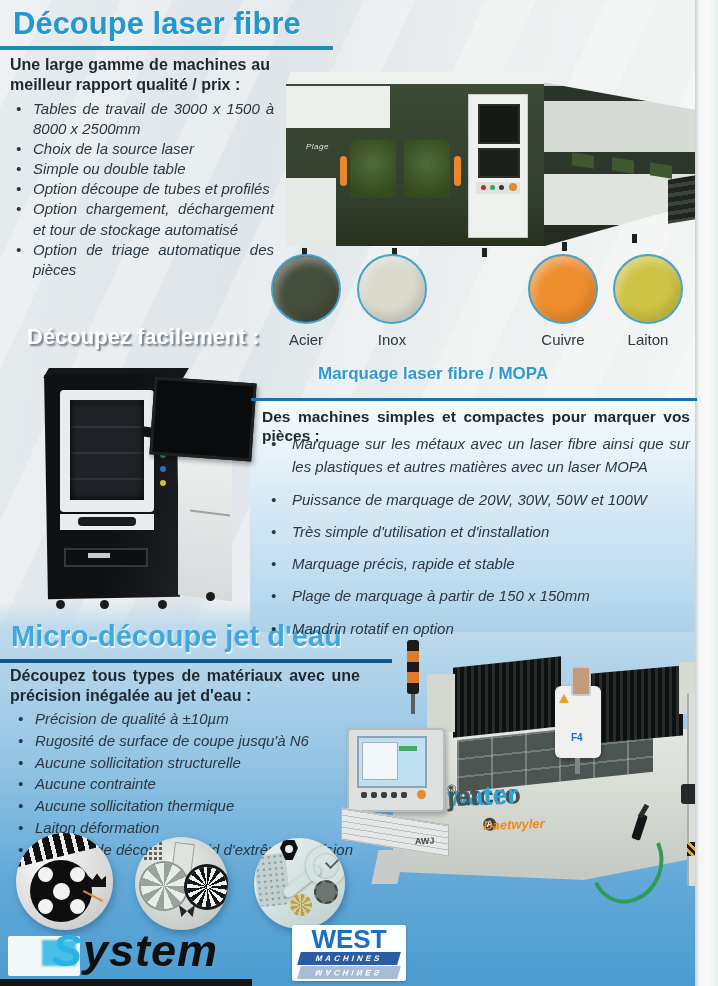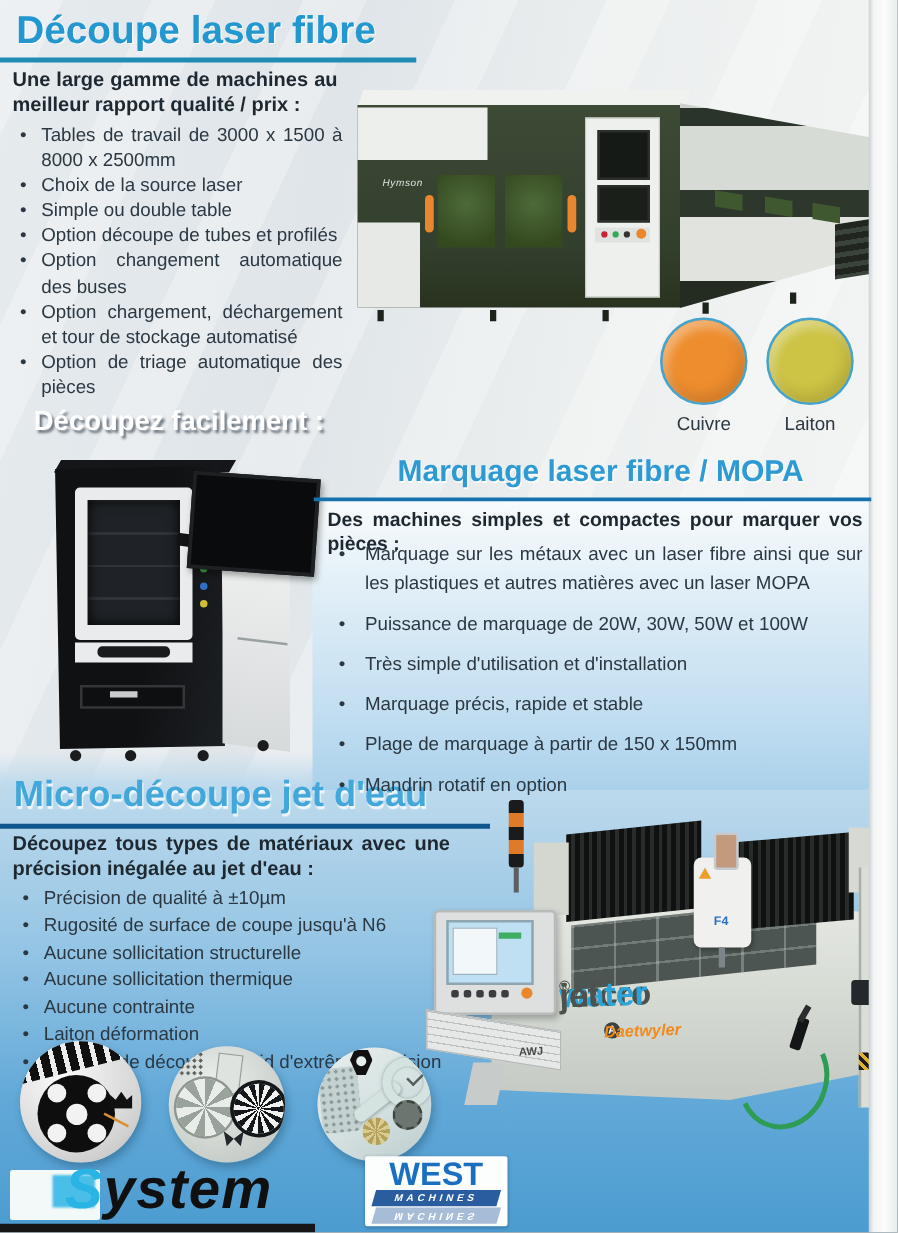--- a/index.html
+++ b/index.html
@@ -15,34 +15,34 @@
     background:repeating-linear-gradient(115deg,rgba(255,255,255,.28) 0 46px,rgba(255,255,255,0) 46px 110px);}
   .bg-bottom{position:absolute;left:0;top:602px;width:718px;height:384px;
     background:linear-gradient(180deg,rgba(195,221,240,0) 0,#bedaec 26px,#93c4e4 42%,#62a9d8 72%,#4c9cd1 100%);}
   .edge-right{position:absolute;left:695px;top:0;width:23px;height:986px;
     background:linear-gradient(90deg,#c9d1d4 0,#f3f5f4 4px,#fbfcfb 55%,#e8edee 100%);}
   .edge-bottom-left{position:absolute;left:0;top:979px;width:252px;height:7px;background:#161616;}
 
   
   .h-blue{position:absolute;font-weight:bold;color:#2397d0;text-shadow:1px 1px 0 rgba(255,255,255,.9);white-space:nowrap;}
   #t-fiber{left:13px;top:6px;font-size:31px;}
-  #t-marking{left:318px;top:364px;font-size:24px;color:#2e9ad3;}
+  #t-marking{left:318px;top:364px;font-size:17px;color:#2e9ad3;}
   #t-waterjet{left:11px;top:620px;font-size:29px;color:#42a7da;text-shadow:1px 2px 1px rgba(255,255,255,.8);}
   .rule{position:absolute;height:4px;}
   #rule-fiber{left:0;top:46px;width:333px;background:#1f8cb4;}
   #rule-marking{left:251px;top:398px;width:446px;height:3px;background:#1572aa;}
   #rule-waterjet{left:0;top:659px;width:392px;background:#10568e;}
 
   .intro{position:absolute;font-weight:bold;color:#1e2830;text-align:justify;line-height:1.25;}
   #intro-fiber{left:10px;top:55px;width:260px;font-size:16px;}
   #intro-marking{left:262px;top:407px;width:428px;font-size:15.5px;}
   #intro-waterjet{left:10px;top:666px;width:350px;font-size:16px;}
 
   ul.blist{position:absolute;margin:0;padding:0;list-style:none;color:#2b3842;}
-  ul.blist li{position:relative;padding-left:22px;text-align:justify;}
+  ul.blist li{position:relative;padding-left:22px;text-align:justify;font-style:italic;}
   ul.blist li::before{content:"\2022";position:absolute;left:5px;top:0;}
   #list-fiber{left:11px;top:99px;width:263px;font-size:15px;line-height:1.34;}
   #list-marking{left:266px;top:432px;width:424px;font-size:15px;line-height:1.55;}
   #list-marking li{margin-bottom:9px;padding-left:26px;}
   #list-waterjet{left:13px;top:708px;width:348px;font-size:15px;line-height:1.45;}
 
   #cut-easily{position:absolute;left:27px;top:324px;font-size:22px;font-weight:bold;color:#fff;
     text-shadow:2px 2px 2px rgba(90,100,110,.85);white-space:nowrap;}
 
   
@@ -216,56 +216,63 @@
   <div id="panel-marking"></div>
 
   <div id="t-fiber" class="h-blue">Découpe laser fibre</div>
   <div id="rule-fiber" class="rule"></div>
   <div id="intro-fiber" class="intro">Une large gamme de machines au meilleur rapport qualité / prix :</div>
   <ul id="list-fiber" class="blist">
     <li>Tables de travail de 3000 x 1500 à 8000 x 2500mm</li>
     <li>Choix de la source laser</li>
     <li>Simple ou double table</li>
     <li>Option découpe de tubes et profilés</li>
-    <li>Option changement automatique des buses</li>
     <li>Option chargement, déchargement et tour de stockage automatisé</li>
     <li>Option de triage automatique des pièces</li>
   </ul>
   <div id="cut-easily">Découpez facilement :</div>
 
   <div id="m1">
     <div class="m1-roof"></div>
     <div class="m1-front"></div>
     <div class="m1-wtl"></div>
     <div class="m1-wbl"></div>
     <div class="m1-win a"></div>
     <div class="m1-win b"></div>
     <div class="m1-handle a"></div>
     <div class="m1-handle b"></div>
-    <div class="m1-brand">Hymson</div>
+    <div class="m1-brand">Plage</div>
     <div class="m1-console"></div>
     <div class="m1-scr1"></div>
     <div class="m1-scr2"></div>
     <div class="m1-ctl"></div>
     <div class="m1-dot r"></div>
       <div class="m1-dot g"></div>
     <div class="m1-dot k"></div>
       <div class="m1-dot o"></div>
     <div class="m1-side"></div>
     <div class="m1-swin a"></div>
     <div class="m1-swin b"></div>
     <div class="m1-swin c"></div>
     <div class="m1-conveyor"></div>
     <div class="m1-foot f1"></div>
       <div class="m1-foot f2"></div>
     <div class="m1-foot f3"></div>
       <div class="m1-foot f4"></div>
     <div class="m1-foot f5"></div>
   </div>
 
+  <div class="mat" id="mat0">
+    <div class="circ" style="background: rgb(69, 77, 59);"></div>
+    <div class="lbl">Acier</div>
+  </div>
+  <div class="mat" id="mat1">
+    <div class="circ" style="background: rgb(217, 217, 204);"></div>
+    <div class="lbl">Inox</div>
+  </div>
   <div class="mat" id="mat3">
     <div class="circ" style="background: rgb(238, 141, 46);"></div>
     <div class="lbl">Cuivre</div>
   </div>
   <div class="mat" id="mat4">
     <div class="circ" style="background: rgb(205, 195, 68);"></div>
     <div class="lbl">Laiton</div>
   </div>
 
   <div id="t-marking" class="h-blue above">Marquage laser fibre / MOPA</div>
@@ -305,22 +312,22 @@
       <div class="m2-caster k4"></div>
   </div>
 
   <div id="t-waterjet" class="h-blue">Micro-découpe jet d'eau</div>
   <div id="rule-waterjet" class="rule"></div>
   <div id="intro-waterjet" class="intro">Découpez tous types de matériaux avec une précision inégalée au jet d'eau :</div>
   <ul id="list-waterjet" class="blist">
     <li>Précision de qualité à ±10µm</li>
     <li>Rugosité de surface de coupe jusqu'à N6</li>
     <li>Aucune sollicitation structurelle</li>
+    <li>Aucune contrainte</li>
     <li>Aucune sollicitation thermique</li>
-    <li>Aucune contrainte</li>
     <li>Laiton déformation</li>
     <li>Procédé de découpe à froid d'extrême précision</li>
   </ul>
 
   <div id="m3">
     <div class="w-body"></div>
     <div class="w-basin"></div>
     <div class="w-bellow w-b1"></div>
     <div class="w-bellow w-b2"></div>
     <div class="w-capL"></div>

